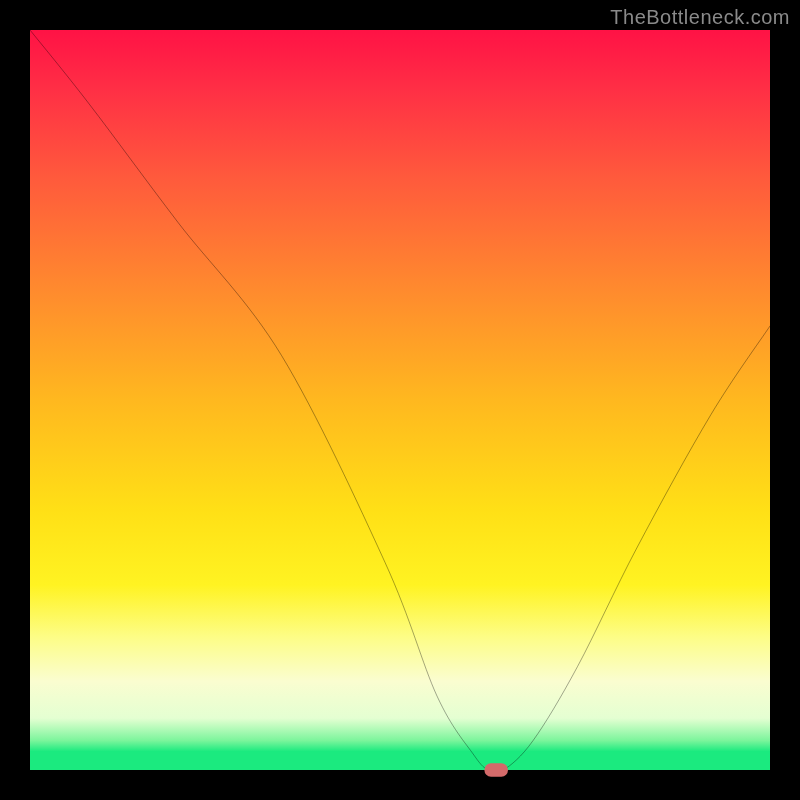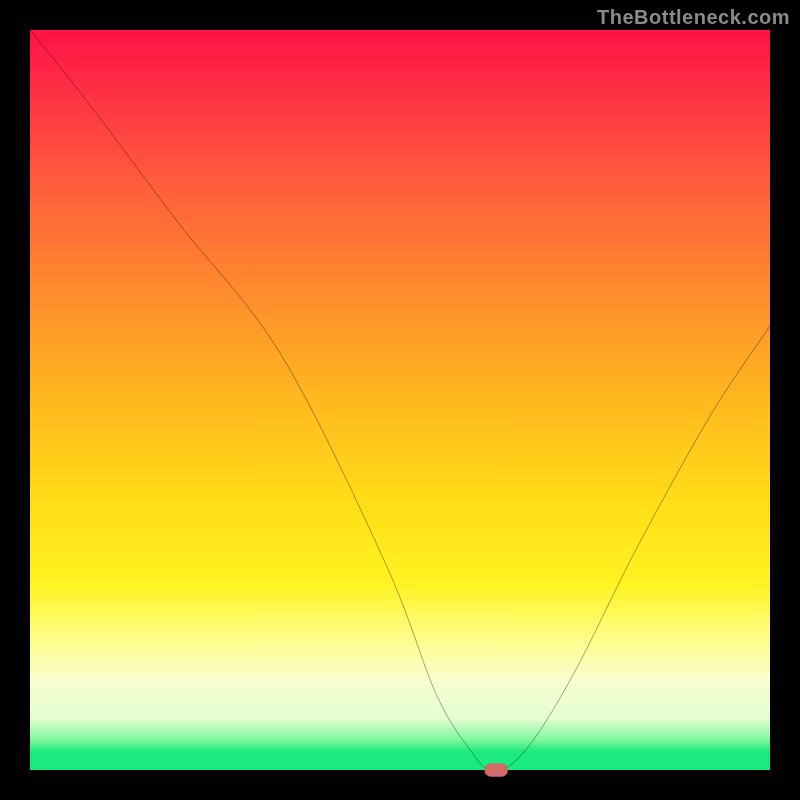--- a/index.html
+++ b/index.html
@@ -48,21 +48,21 @@
     width: 740px;
     height: 740px;
     overflow: visible;
   }
   .watermark {
     position: absolute;
     top: 6px;
     right: 10px;
     color: #8a8a8a;
     font-size: 20px;
-    font-weight: 700;
+    font-weight: 400;
     letter-spacing: 0.5px;
     user-select: none;
   }
 </style>
 </head>
 <body>
 
 <div class="frame">
 
   <div class="watermark">TheBottleneck.com</div>

